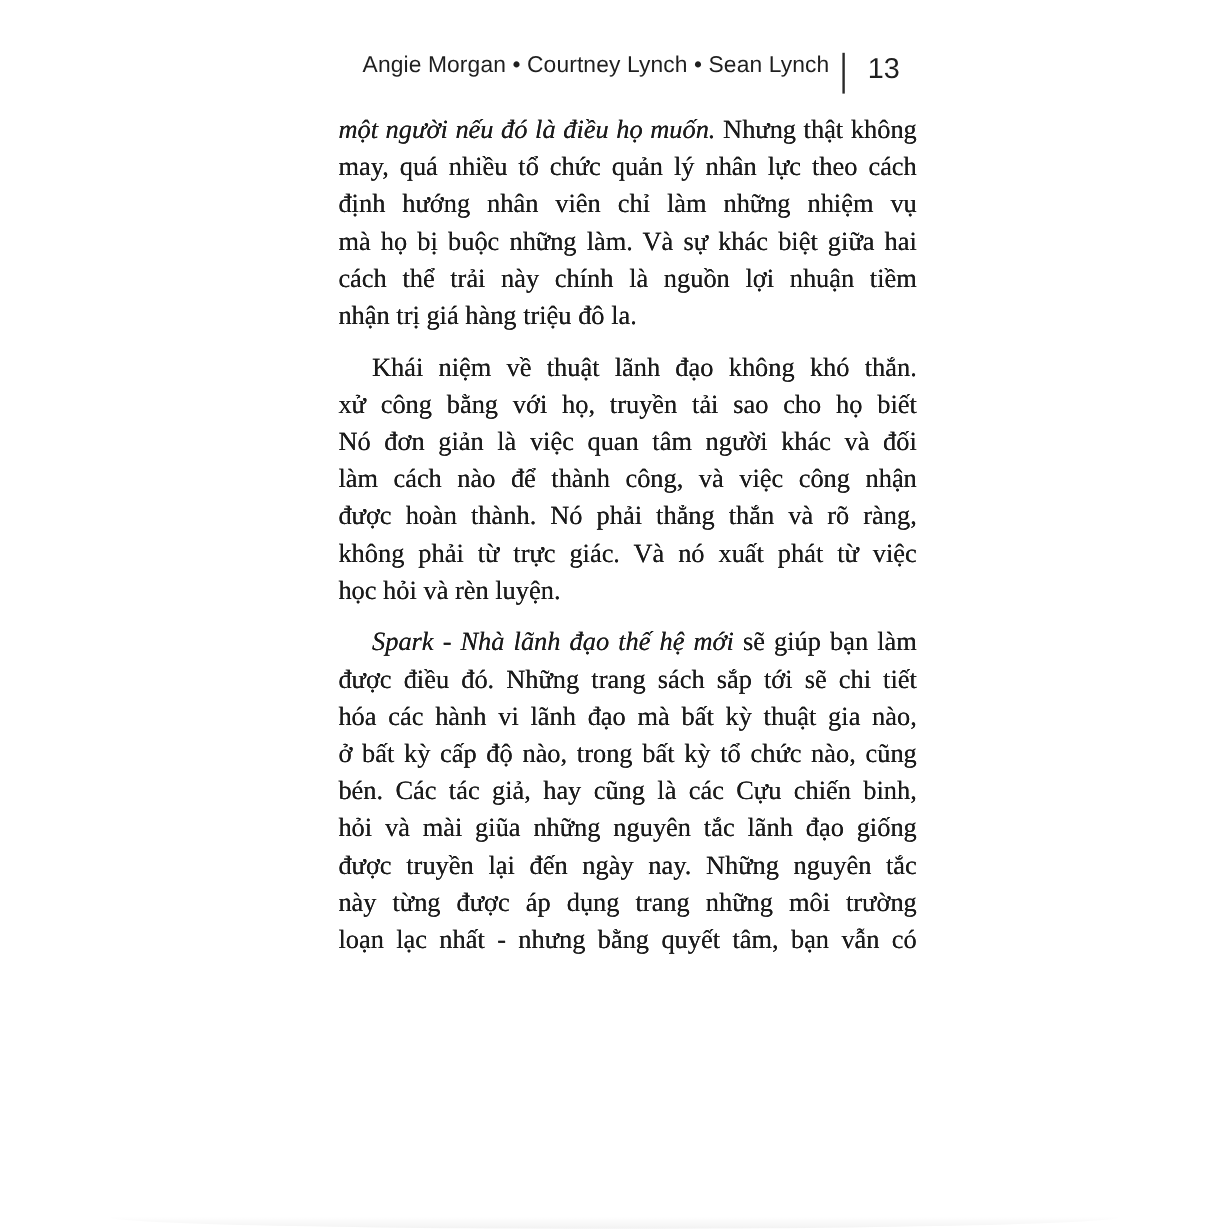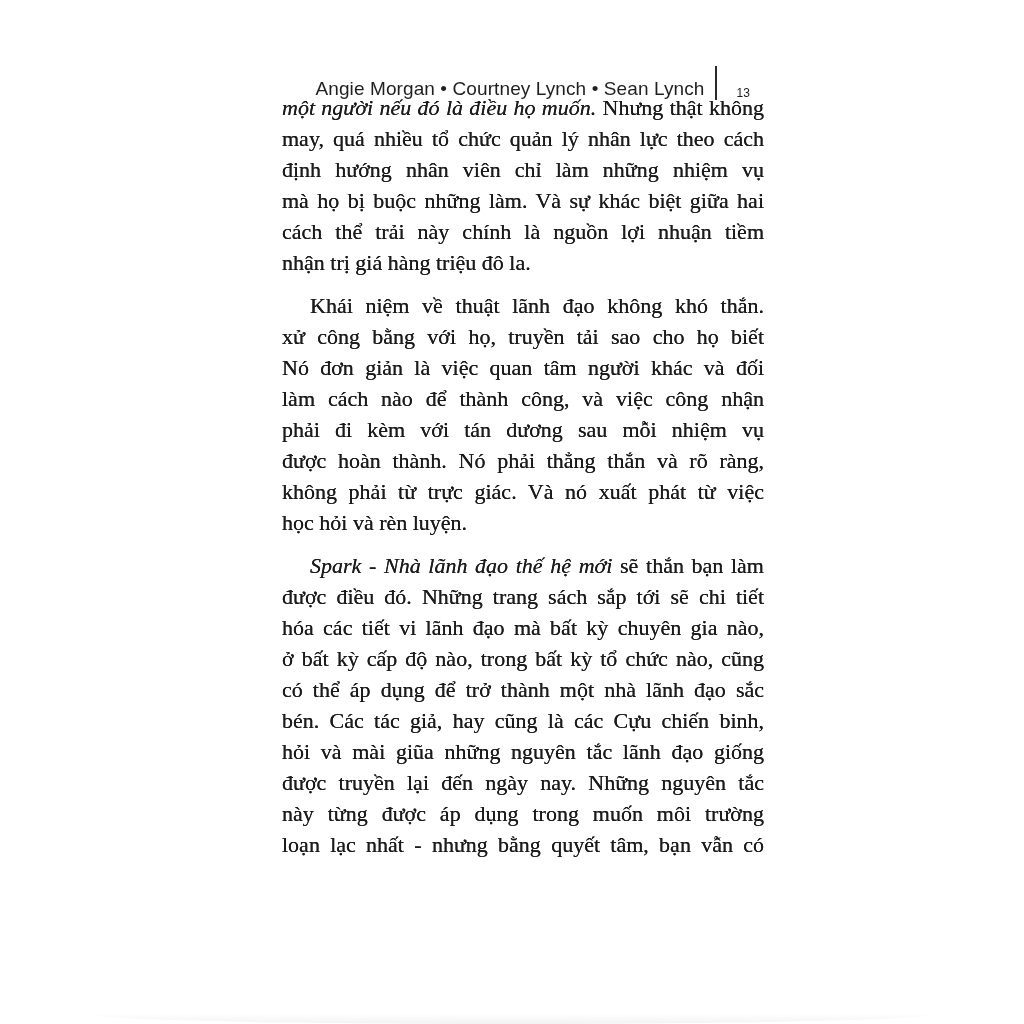--- a/index.html
+++ b/index.html
@@ -30,39 +30,38 @@
     top: 0;
     width: 482px;
     height: 1024px;
   }
   .running-header {
     position: absolute;
     top: 44px;
     right: 14px;
     left: 0;
     display: flex;
-    align-items: flex-end;
+    align-items: flex-start;
     justify-content: flex-end;
     font-family: "Liberation Sans", sans-serif;
     font-size: 19px;
     letter-spacing: 0.1px;
     color: #1f1f1f;
     height: 36px;
-    margin-top: 20px;
   }
   .authors { white-space: nowrap; }
   .header-divider {
     width: 2px;
     height: 34px;
     background: #2a2a2a;
     margin-left: 11px;
     margin-right: 19px;
     flex: 0 0 auto;
   }
-  .page-number { font-size: 12px; }
+  .page-number { font-size: 24px; }
   .text-block {
     position: absolute;
     top: 92px;
     left: 0;
     width: 482px;
     font-size: 22px;
     line-height: 31px;
     text-shadow: 0 0 0.3px currentColor;
   }
   .paragraph { margin-bottom: 12px; }
@@ -94,33 +93,31 @@
           <div class="line"><span>định hướng nhân viên chỉ làm những nhiệm vụ</span></div>
           <div class="line"><span>mà họ bị buộc những làm. Và sự khác biệt giữa hai</span></div>
           <div class="line"><span>cách thể trải này chính là nguồn lợi nhuận tiềm</span></div>
           <div class="line last"><span>nhận trị giá hàng triệu đô la.</span></div>
         </div>
         <div class="paragraph">
           <div class="line indent"><span>Khái niệm về thuật lãnh đạo không khó thắn.</span></div>
           <div class="line"><span>xử công bằng với họ, truyền tải sao cho họ biết</span></div>
           <div class="line"><span>Nó đơn giản là việc quan tâm người khác và đối</span></div>
           <div class="line"><span>làm cách nào để thành công, và việc công nhận</span></div>
-          <div class="line"><span>phải đi kèm với tán dương sau mỗi nhiệm vụ</span></div>
           <div class="line"><span>được hoàn thành. Nó phải thẳng thắn và rõ ràng,</span></div>
           <div class="line"><span>không phải từ trực giác. Và nó xuất phát từ việc</span></div>
           <div class="line last"><span>học hỏi và rèn luyện.</span></div>
         </div>
         <div class="paragraph">
-          <div class="line indent"><span class="it">Spark - Nhà lãnh đạo thế hệ mới</span><span> sẽ thắn bạn làm</span></div>
+          <div class="line indent"><span class="it">Spark - Nhà lãnh đạo thế hệ mới</span><span> sẽ giúp bạn làm</span></div>
           <div class="line"><span>được điều đó. Những trang sách sắp tới sẽ chi tiết</span></div>
-          <div class="line"><span>hóa các tiết vi lãnh đạo mà bất kỳ chuyên gia nào,</span></div>
+          <div class="line"><span>hóa các hành vi lãnh đạo mà bất kỳ thuật gia nào,</span></div>
           <div class="line"><span>ở bất kỳ cấp độ nào, trong bất kỳ tổ chức nào, cũng</span></div>
-          <div class="line"><span>có thể áp dụng để trở thành một nhà lãnh đạo sắc</span></div>
           <div class="line"><span>bén. Các tác giả, hay cũng là các Cựu chiến binh,</span></div>
           <div class="line"><span>hỏi và mài giũa những nguyên tắc lãnh đạo giống</span></div>
           <div class="line"><span>được truyền lại đến ngày nay. Những nguyên tắc</span></div>
-          <div class="line"><span>này từng được áp dụng trong muốn môi trường</span></div>
+          <div class="line"><span>này từng được áp dụng trang những môi trường</span></div>
           <div class="line"><span>loạn lạc nhất - nhưng bằng quyết tâm, bạn vẫn có</span></div>
         </div>
       </div>
   </div>
   <div class="page-bottom-shade"></div>
 </div>
 
 </body></html>

